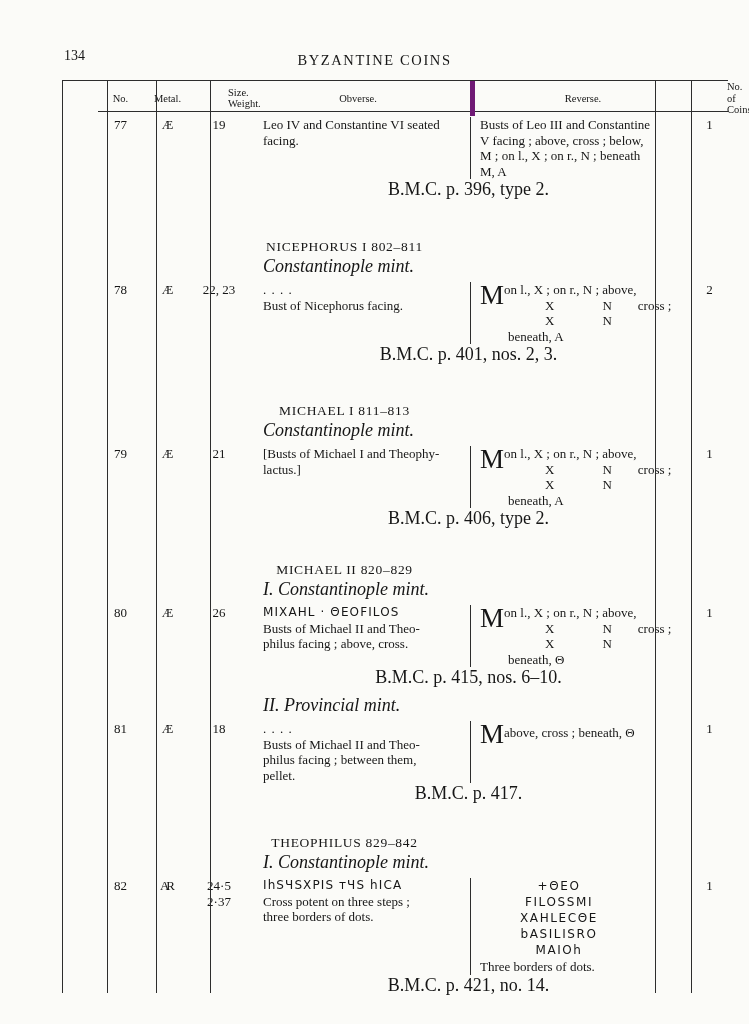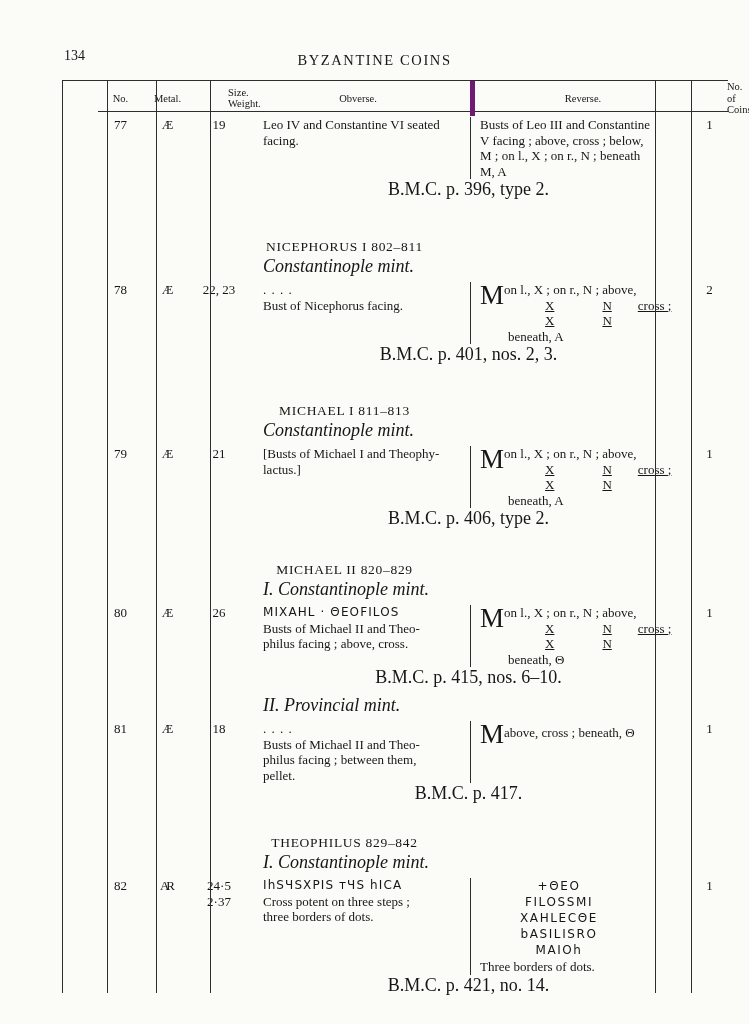--- a/index.html
+++ b/index.html
@@ -41,21 +41,21 @@
   .ref{text-align:center;}
   .heading{text-align:center;font-size:13.5px;letter-spacing:0.7px;margin-left:24px;}
   .mint{font-style:italic;padding-left:17px;}
 
   .dots{letter-spacing:1px;}
   .legend{font-family:"DejaVu Sans",sans-serif;font-size:12px;letter-spacing:1.1px;white-space:nowrap;}
 
   .mtop{display:flex;}
   .bigM{font-size:27px;line-height:27px;flex:0 0 24px;}
   .mlines{flex:1;}
-  .mrow{padding-left:41px;text-decoration:underline;}
+  .mrow{padding-left:41px;}
   .mn{margin-left:48px;}
   .mlbl{margin-left:26px;}
   .mbeneath{padding-left:28px;}
   .msingle{padding-top:4px;}
 
   .rev82-legend{
     font-family:"DejaVu Sans",sans-serif;font-size:12px;letter-spacing:1.6px;
     text-align:center;width:158px;line-height:16px;
   }
   .rev82-note{margin-top:1px;}

